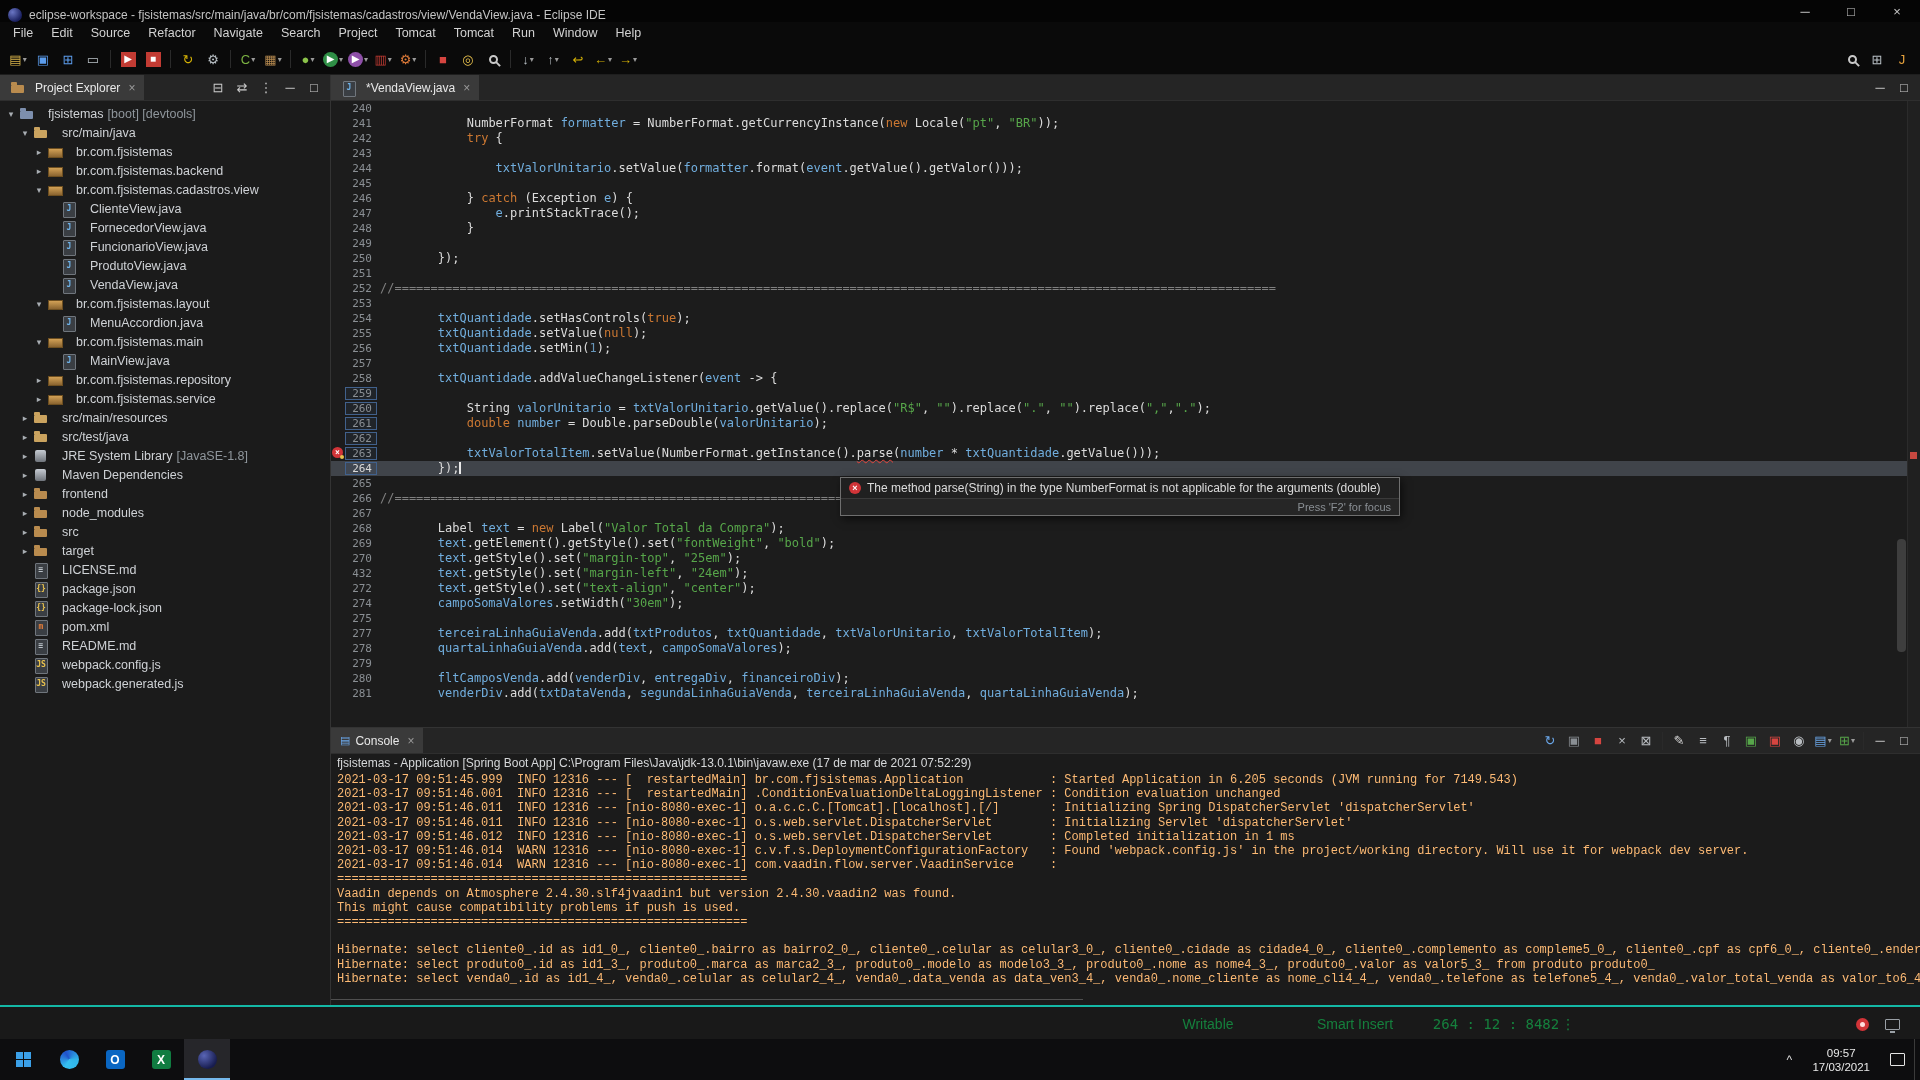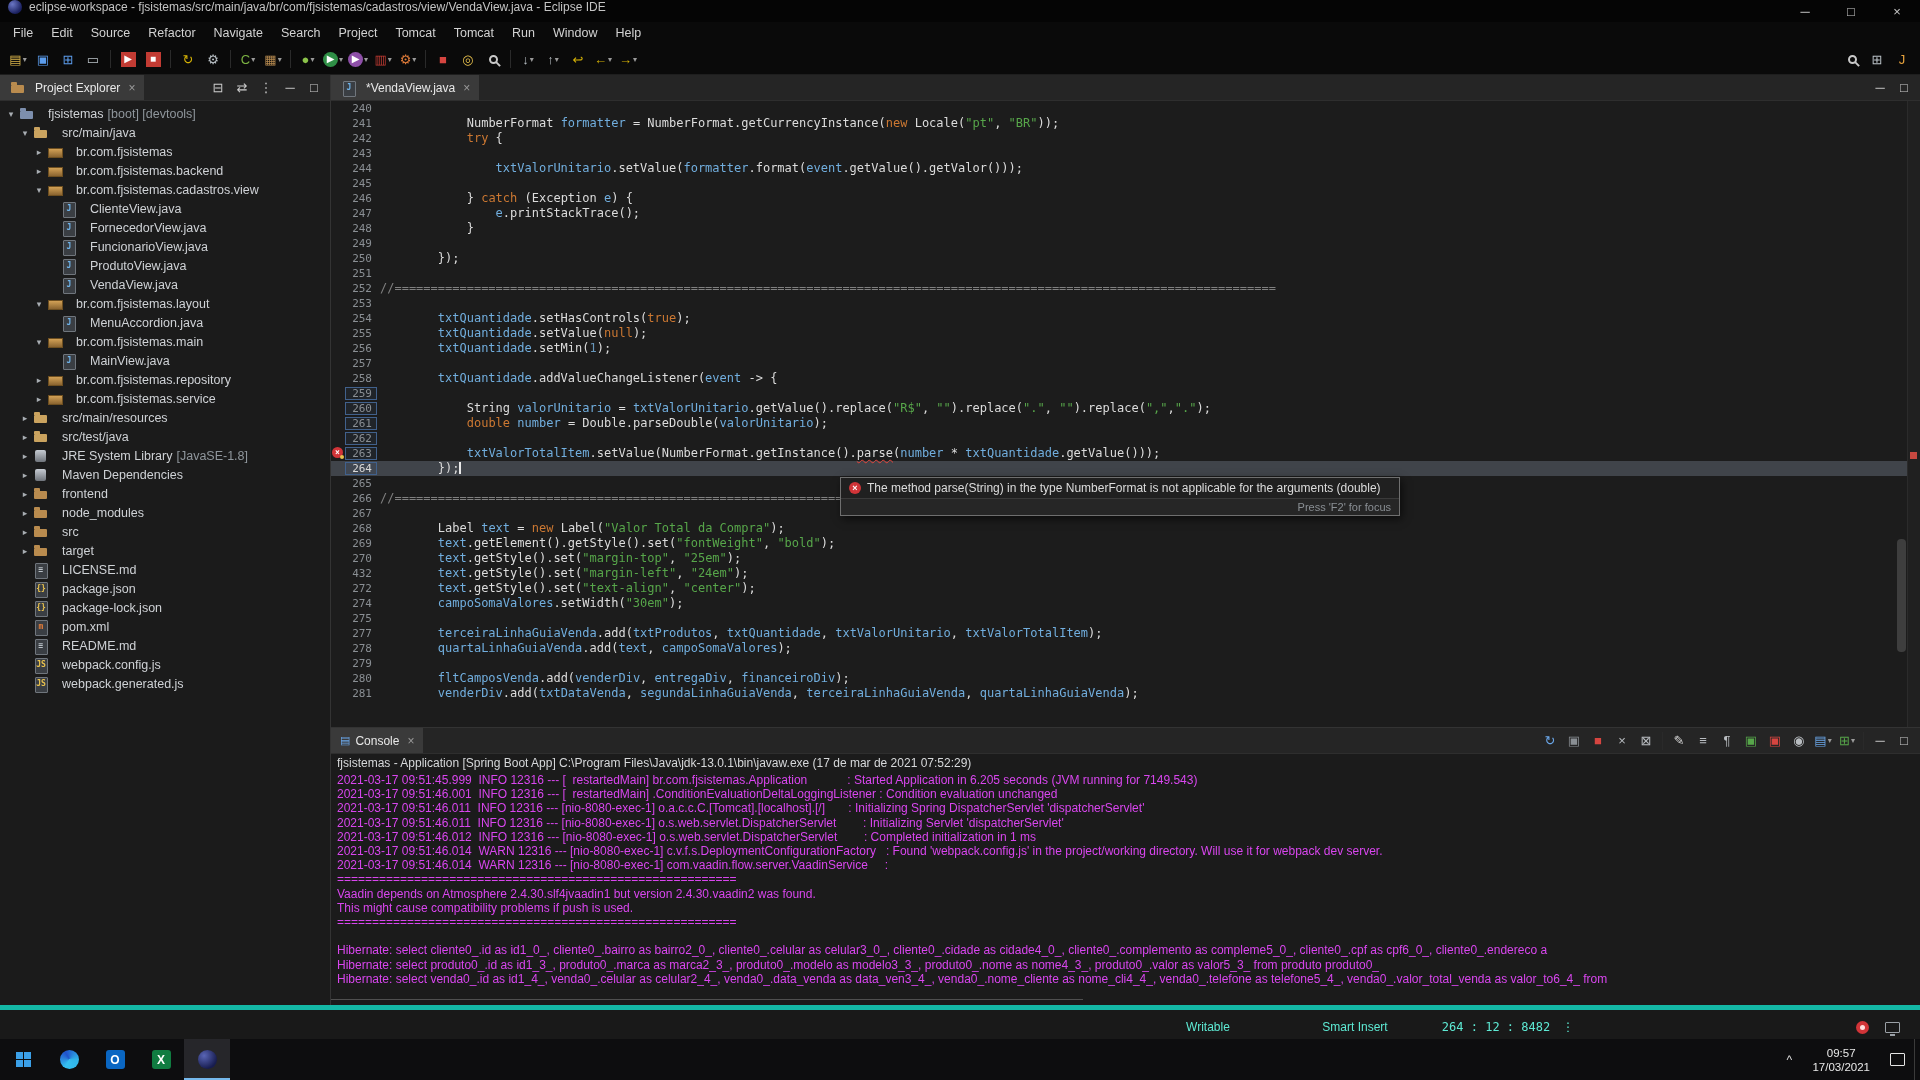--- a/index.html
+++ b/index.html
@@ -1,19 +1,19 @@
 <!DOCTYPE html>
 <html><head>
 <meta charset="utf-8">
 <style>
   * { margin:0; padding:0; box-sizing:border-box; }
   html,body { width:1920px; height:1080px; overflow:hidden; background:#000; font-family:"Liberation Sans", sans-serif; }
 
   
-  .titlebar { height:22px; background:#050505; display:flex; align-items:flex-start; color:#c4c4c4; font-size:12px; }
+  .titlebar { height:22px; background:#050505; display:flex; align-items:flex-end; color:#c4c4c4; font-size:12px; }
   .ec-logo { width:14px; height:14px; border-radius:50%; margin:0 7px 0 8px;
              background:radial-gradient(circle at 32% 30%, #6a76c4, #1b2160 70%); flex:none; }
   .title-text { white-space:nowrap; }
   .win-controls { margin-left:auto; display:flex; height:22px; }
   .wc { width:46px; display:flex; align-items:center; justify-content:center; color:#c9c9c9; font-size:13px; }
 
   
   .menubar { height:22px; background:#0a0a0a; display:flex; align-items:center; padding-left:4px; }
   .menu-item { padding:0 9px; line-height:22px; font-size:12.5px; color:#d2d2d2; cursor:default; }
 
@@ -88,26 +88,26 @@
   .tooltip { position:absolute; left:509px; top:376px; width:560px; z-index:6;
     background:#202020; border:1px solid #6f6f6f; box-shadow:2px 3px 8px rgba(0,0,0,.6); font-family:"Liberation Sans",sans-serif; }
   .tt-row1 { display:flex; align-items:center; gap:6px; padding:3px 8px; font-size:12px; color:#dcdcdc; }
   .tt-err-ic { width:12px; height:12px; border-radius:50%; background:#d13438; color:#fff; font-size:9px; line-height:12px;
     text-align:center; font-weight:bold; flex:none; }
   .tt-row2 { background:#262626; border-top:1px solid #3a3a3a; padding:2px 8px; font-size:11px; color:#8a8f94; text-align:right; }
 
   
   .console { height:277px; border-top:1px solid #333; display:flex; flex-direction:column; background:#1b1b1b; position:relative; }
   .console-desc { height:19px; padding:2px 6px; font-size:12px; color:#d6d8da; white-space:nowrap; overflow:hidden; }
-  #console-log { flex:1; overflow:hidden; padding-left:6px; font-family:Liberation Sans, sans-serif; font-size:12px; line-height:14.2px;
-    color:#d946ef; white-space:pre; }
+  #console-log { flex:1; overflow:hidden; padding-left:6px; font-family:Liberation Mono, monospace; font-size:12px; line-height:14.2px;
+    color:#fdba74; white-space:pre; }
   .console-divider { position:absolute; left:0; bottom:4px; width:752px; height:1px; background:#4f4f4f; }
 
   
-  .statusbar { height:34px; background:#191919; border-top:5px solid #14b8a6; position:relative; font-size:12px; color:#5eead4; }
+  .statusbar { height:34px; background:#191919; border-top:2px solid #14b8a6; position:relative; font-size:14px; color:#15803d; }
   .sb-item { position:absolute; top:0; height:34px; display:flex; align-items:center; justify-content:center; }
   .sb-bell { width:13px; height:13px; border-radius:50%; background:#d13438; position:relative; }
   .sb-bell::after { content:''; position:absolute; left:4px; top:4px; width:5px; height:5px; border-radius:50%; background:#ffdede; }
   .sb-monitor { width:15px; height:11px; border:1px solid #9aa0a6; border-radius:1px; position:relative; }
   .sb-monitor::after { content:''; position:absolute; left:4px; bottom:-4px; width:5px; height:2px; background:#9aa0a6; }
 
   
   .taskbar { height:41px; background:#0d0d0f; display:flex; align-items:stretch; }
   .tb-app { width:46px; display:flex; align-items:center; justify-content:center; }
   .tb-app.active { background:#26262a; box-shadow:inset 0 -2px 0 #76b9ed; }

